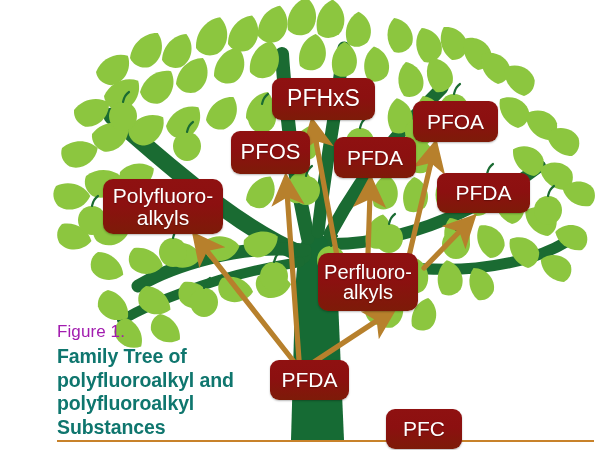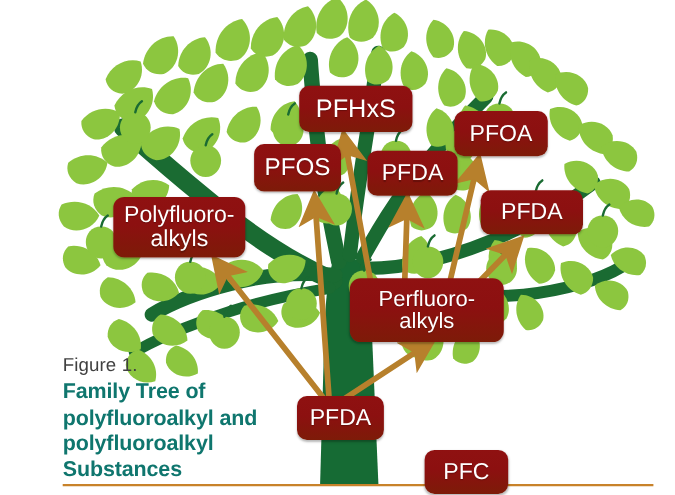--- a/index.html
+++ b/index.html
@@ -8,21 +8,21 @@
     background:#ffffff;
     font-family:"Liberation Sans", sans-serif;
     overflow:hidden;
   }
   #stage{position:relative;width:614px;height:450px;background:#fff;overflow:hidden;}
   #art{position:absolute;left:0;top:0;width:614px;height:450px;}
 
   
   .caption{position:absolute;left:57px;top:322px;width:240px;z-index:40;}
   .caption .fig{
-    font-size:17px;color:#404040;font-weight:400;letter-spacing:.1px;
+    font-size:17px;color:#a21caf;font-weight:400;letter-spacing:.1px;
     line-height:20px;margin:0 0 3px 0;
   }
   .caption .ttl{
     font-size:19.5px;color:#0f766e;font-weight:bold;line-height:23.5px;
     margin:0;letter-spacing:-.1px;
   }
 
   
   .lbl{
     position:absolute;z-index:60;
@@ -37,21 +37,21 @@
     text-shadow:0 1px 1px rgba(0,0,0,.25);
   }
   .lbl.two-line{line-height:1.02;}
 
   #lbl-polyfluoroalkyls{left:103px;top:179px;width:120px;height:55px;font-size:21px;border-radius:10px;}
   #lbl-pfos{left:231px;top:131px;width:79px;height:43px;font-size:22px;}
   #lbl-pfhxs{left:272px;top:78px;width:103px;height:42px;font-size:23px;}
   #lbl-pfna{left:334px;top:137px;width:82px;height:41px;font-size:21px;}
   #lbl-pfoa{left:413px;top:101px;width:85px;height:41px;font-size:21px;}
   #lbl-pfda{left:437px;top:173px;width:93px;height:40px;font-size:21px;}
-  #lbl-perfluoroalkyls{left:318px;top:253px;width:140px;height:58px;font-size:20px;border-radius:10px;}
+  #lbl-perfluoroalkyls{left:318px;top:253px;width:100px;height:58px;font-size:20px;border-radius:10px;}
   #lbl-pfas{left:270px;top:360px;width:79px;height:40px;font-size:21px;}
   #lbl-pfc{left:386px;top:409px;width:76px;height:40px;font-size:21px;}
 </style>
 </head>
 <body>
 
 <div id="stage">
 
   <svg id="art" viewBox="0 0 614 450" xmlns="http://www.w3.org/2000/svg">
     <defs>

